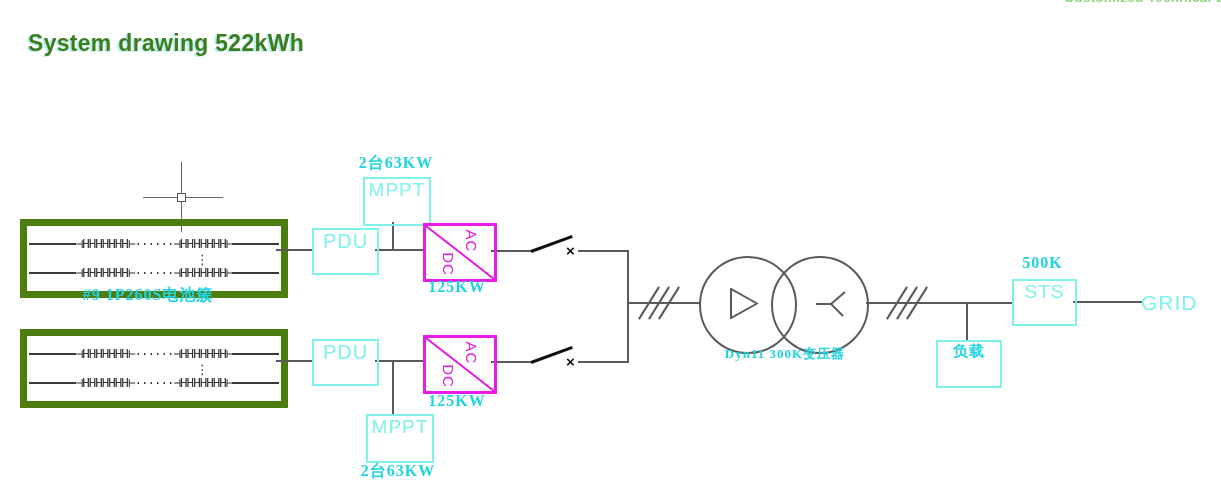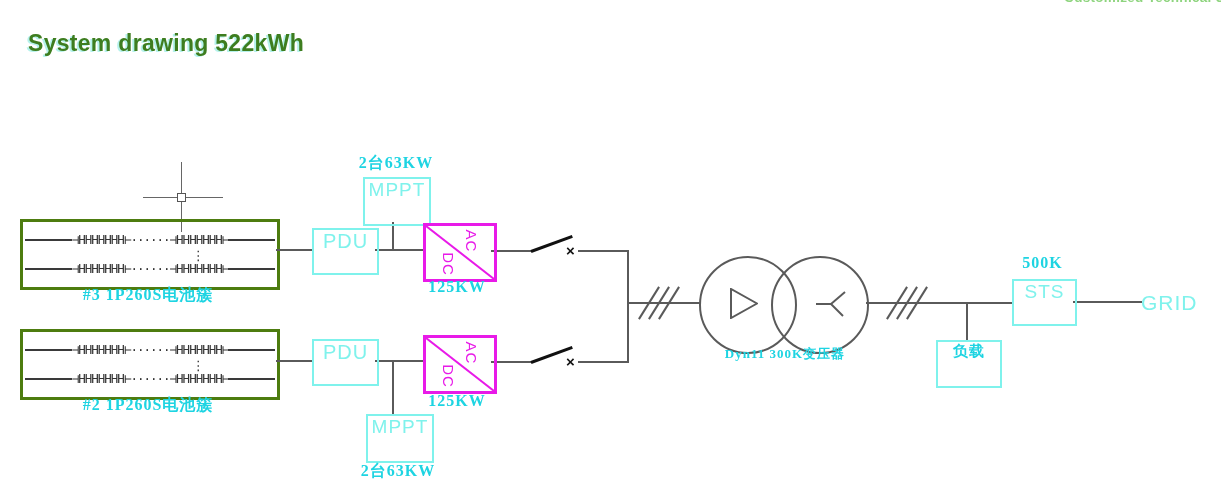--- a/index.html
+++ b/index.html
@@ -12,21 +12,21 @@
   .abs{position:absolute;}
   
   .hline{position:absolute;height:2px;background:var(--line);}
   .vline{position:absolute;width:2px;background:var(--line);}
   
   .title{position:absolute;left:28px;top:30px;font-size:23px;font-weight:bold;
          color:var(--green);text-shadow:-2px 1px 0 rgba(120,232,220,.55);letter-spacing:.3px;}
   .watermark{position:absolute;top:-10px;right:-4px;font-size:13.5px;font-weight:bold;
          color:#8ed47e;letter-spacing:.3px;white-space:nowrap;}
   
-  .batbox{position:absolute;width:250px;height:59px;border:3px solid #4d7c0f;
+  .batbox{position:absolute;width:250px;height:59px;border:7px solid #4d7c0f;
           display:flex;flex-direction:column;justify-content:space-around;padding:3px 2px;}
   .batrow{display:flex;align-items:center;}
   .batrow .lead{flex:1;height:2px;background:#3a3a3a;}
   .batrow .cells{font-family:"DejaVu Sans Mono",monospace;font-size:12.5px;color:#333;
           letter-spacing:-1px;white-space:nowrap;line-height:1;}
   .vdots{position:absolute;left:69%;top:50%;transform:translate(-50%,-50%);
           font-size:13px;color:#333;line-height:1;}
   .batlabel{position:absolute;width:256px;text-align:center;
           font-family:"Liberation Serif",serif;font-weight:bold;font-size:16px;
           color:var(--cyan);letter-spacing:1px;white-space:nowrap;}
@@ -73,36 +73,35 @@
         <span class="cells">⊣HHHHHHH⊢······⊣HHHHHHH⊢</span>
         <div class="lead"></div>
     </div>
     <div class="batrow">
       <div class="lead"></div>
         <span class="cells">⊣HHHHHHH⊢······⊣HHHHHHH⊢</span>
         <div class="lead"></div>
     </div>
     <span class="vdots">⋮</span>
   </div>
-  <div class="batlabel" style="left:20px;top:285px;">#3 1P260S电池簇</div>
+  <div class="batlabel" style="left:20px;top:285px;">#9 1P260S电池簇</div>
 
   <div class="batbox" style="left:20px;top:329px;">
     <div class="batrow">
       <div class="lead"></div>
         <span class="cells">⊣HHHHHHH⊢······⊣HHHHHHH⊢</span>
         <div class="lead"></div>
     </div>
     <div class="batrow">
       <div class="lead"></div>
         <span class="cells">⊣HHHHHHH⊢······⊣HHHHHHH⊢</span>
         <div class="lead"></div>
     </div>
     <span class="vdots">⋮</span>
   </div>
-  <div class="batlabel" style="left:20px;top:395px;">#2 1P260S电池簇</div>
 
   <div class="hline" style="left:276px;top:249px;width:36px;"></div>
   <div class="hline" style="left:375px;top:249px;width:48px;"></div>
   <div class="hline" style="left:491px;top:250px;width:42px;"></div>
   <div class="hline" style="left:578px;top:250px;width:51px;"></div>
   <div class="vline" style="left:392px;top:222px;height:28px;"></div>
 
   <div class="hline" style="left:276px;top:360px;width:36px;"></div>
   <div class="hline" style="left:375px;top:360px;width:48px;"></div>
   <div class="hline" style="left:491px;top:361px;width:42px;"></div>

